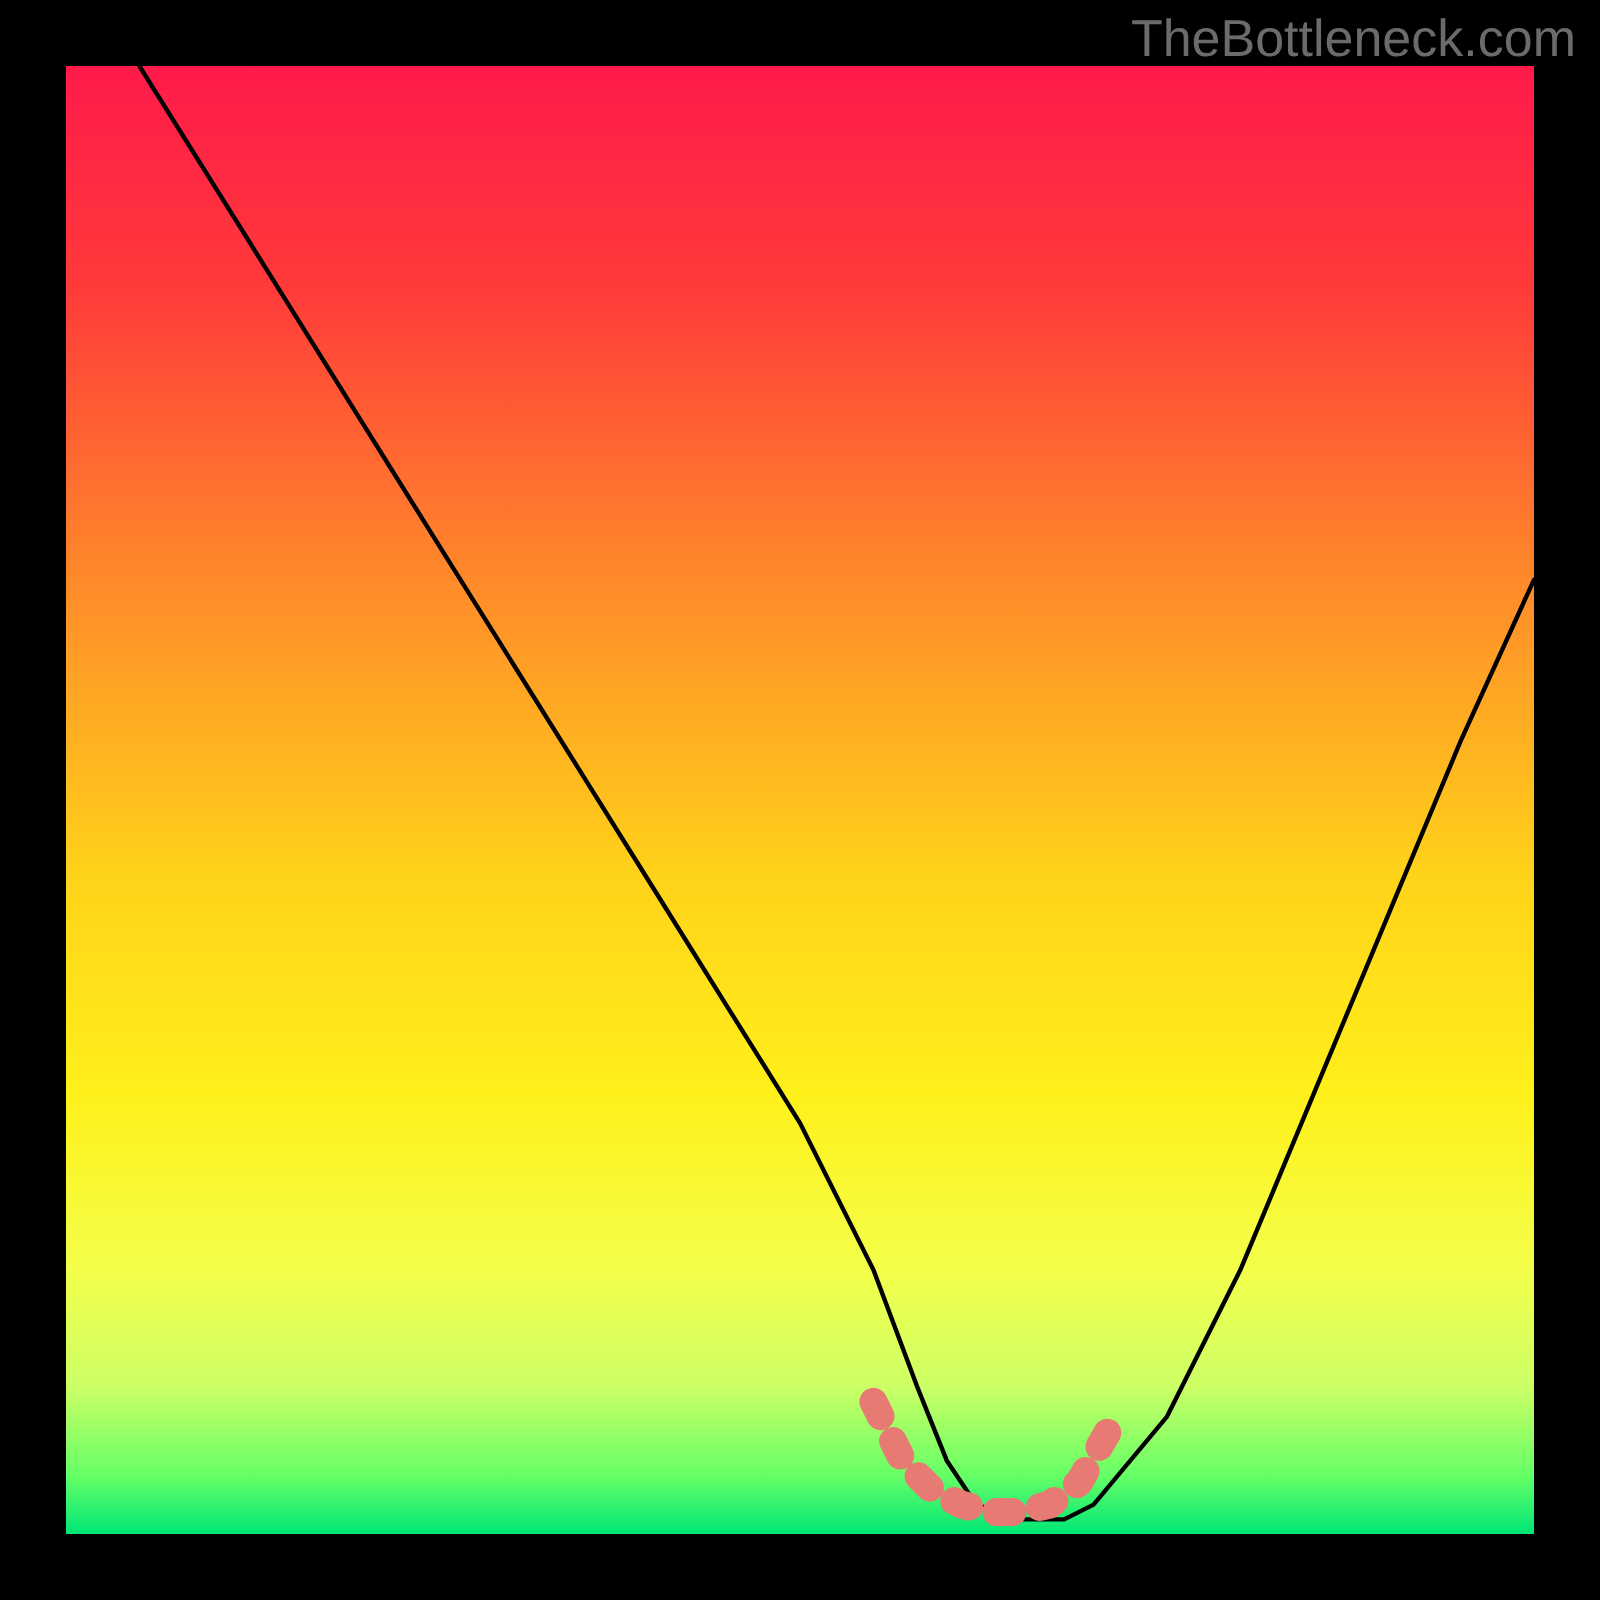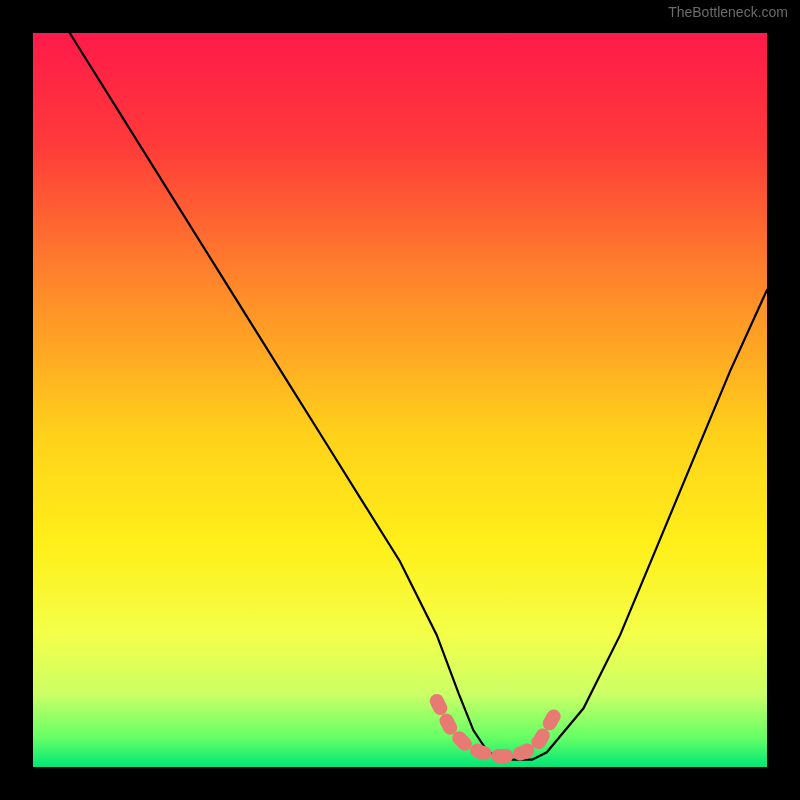--- a/index.html
+++ b/index.html
@@ -9,21 +9,21 @@
     height: 800px;
     background: #000;
     position: relative;
     font-family: Arial, sans-serif;
   }
   .watermark {
     position: absolute;
     top: 4px;
     right: 12px;
     color: #6b6b6b;
-    font-size: 14px;
+    font-size: 26px;
     font-weight: 500;
     z-index: 10;
     margin-left: 42px;
   }
   .plot-area {
     position: absolute;
     left: 33px;
     top: 33px;
     width: 734px;
     height: 734px;

